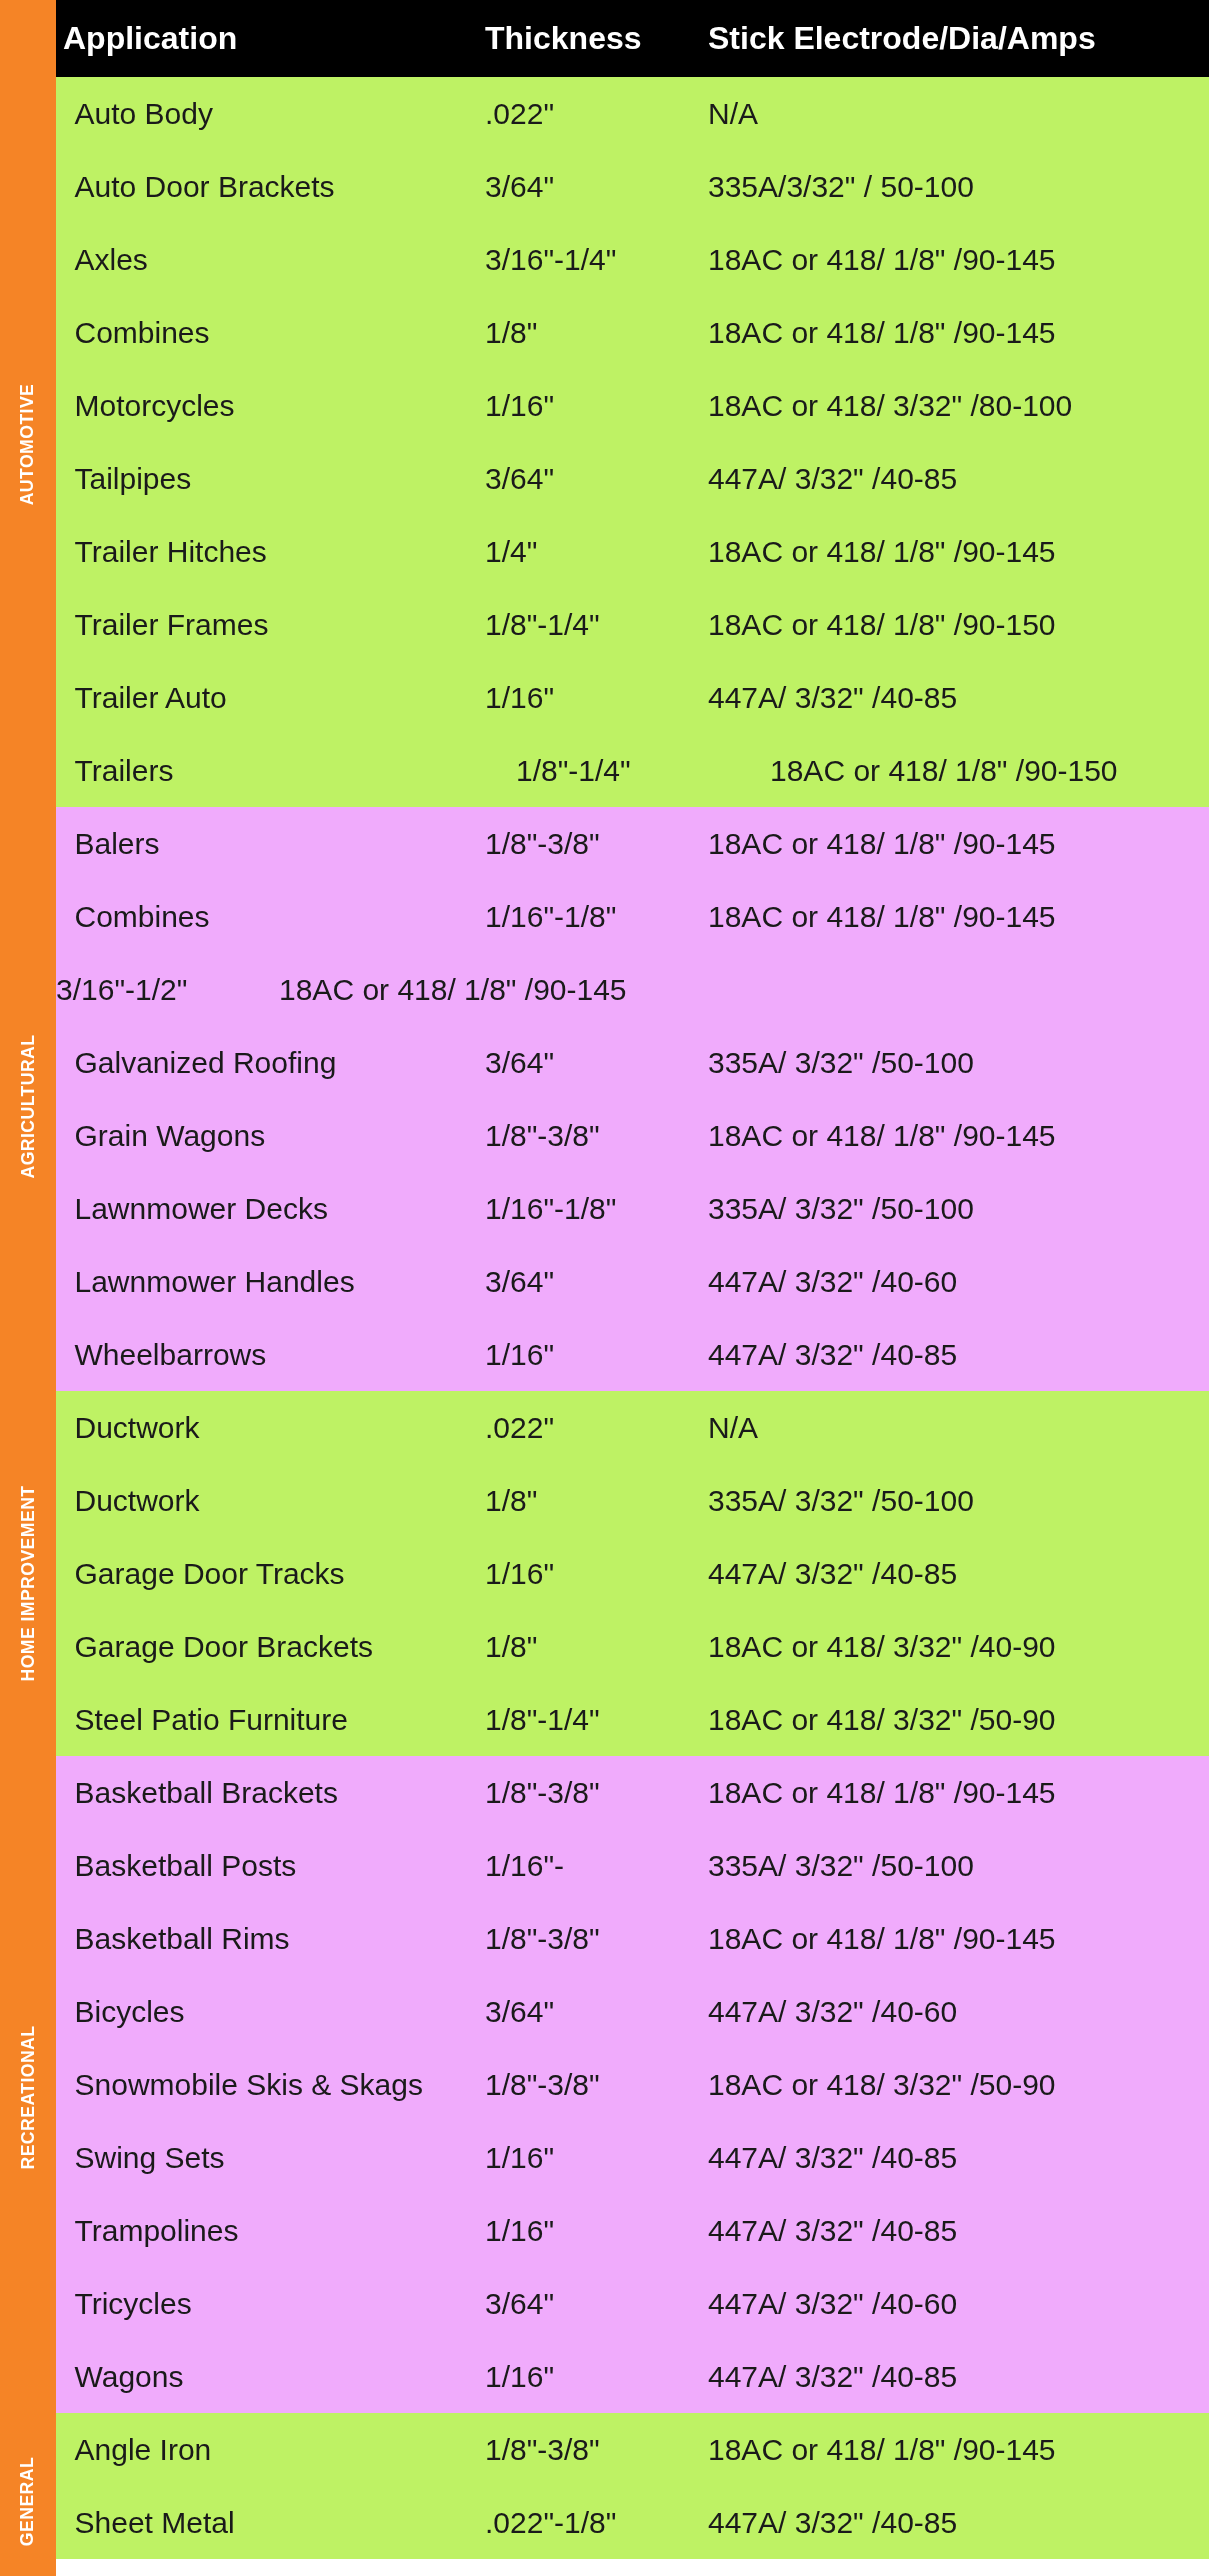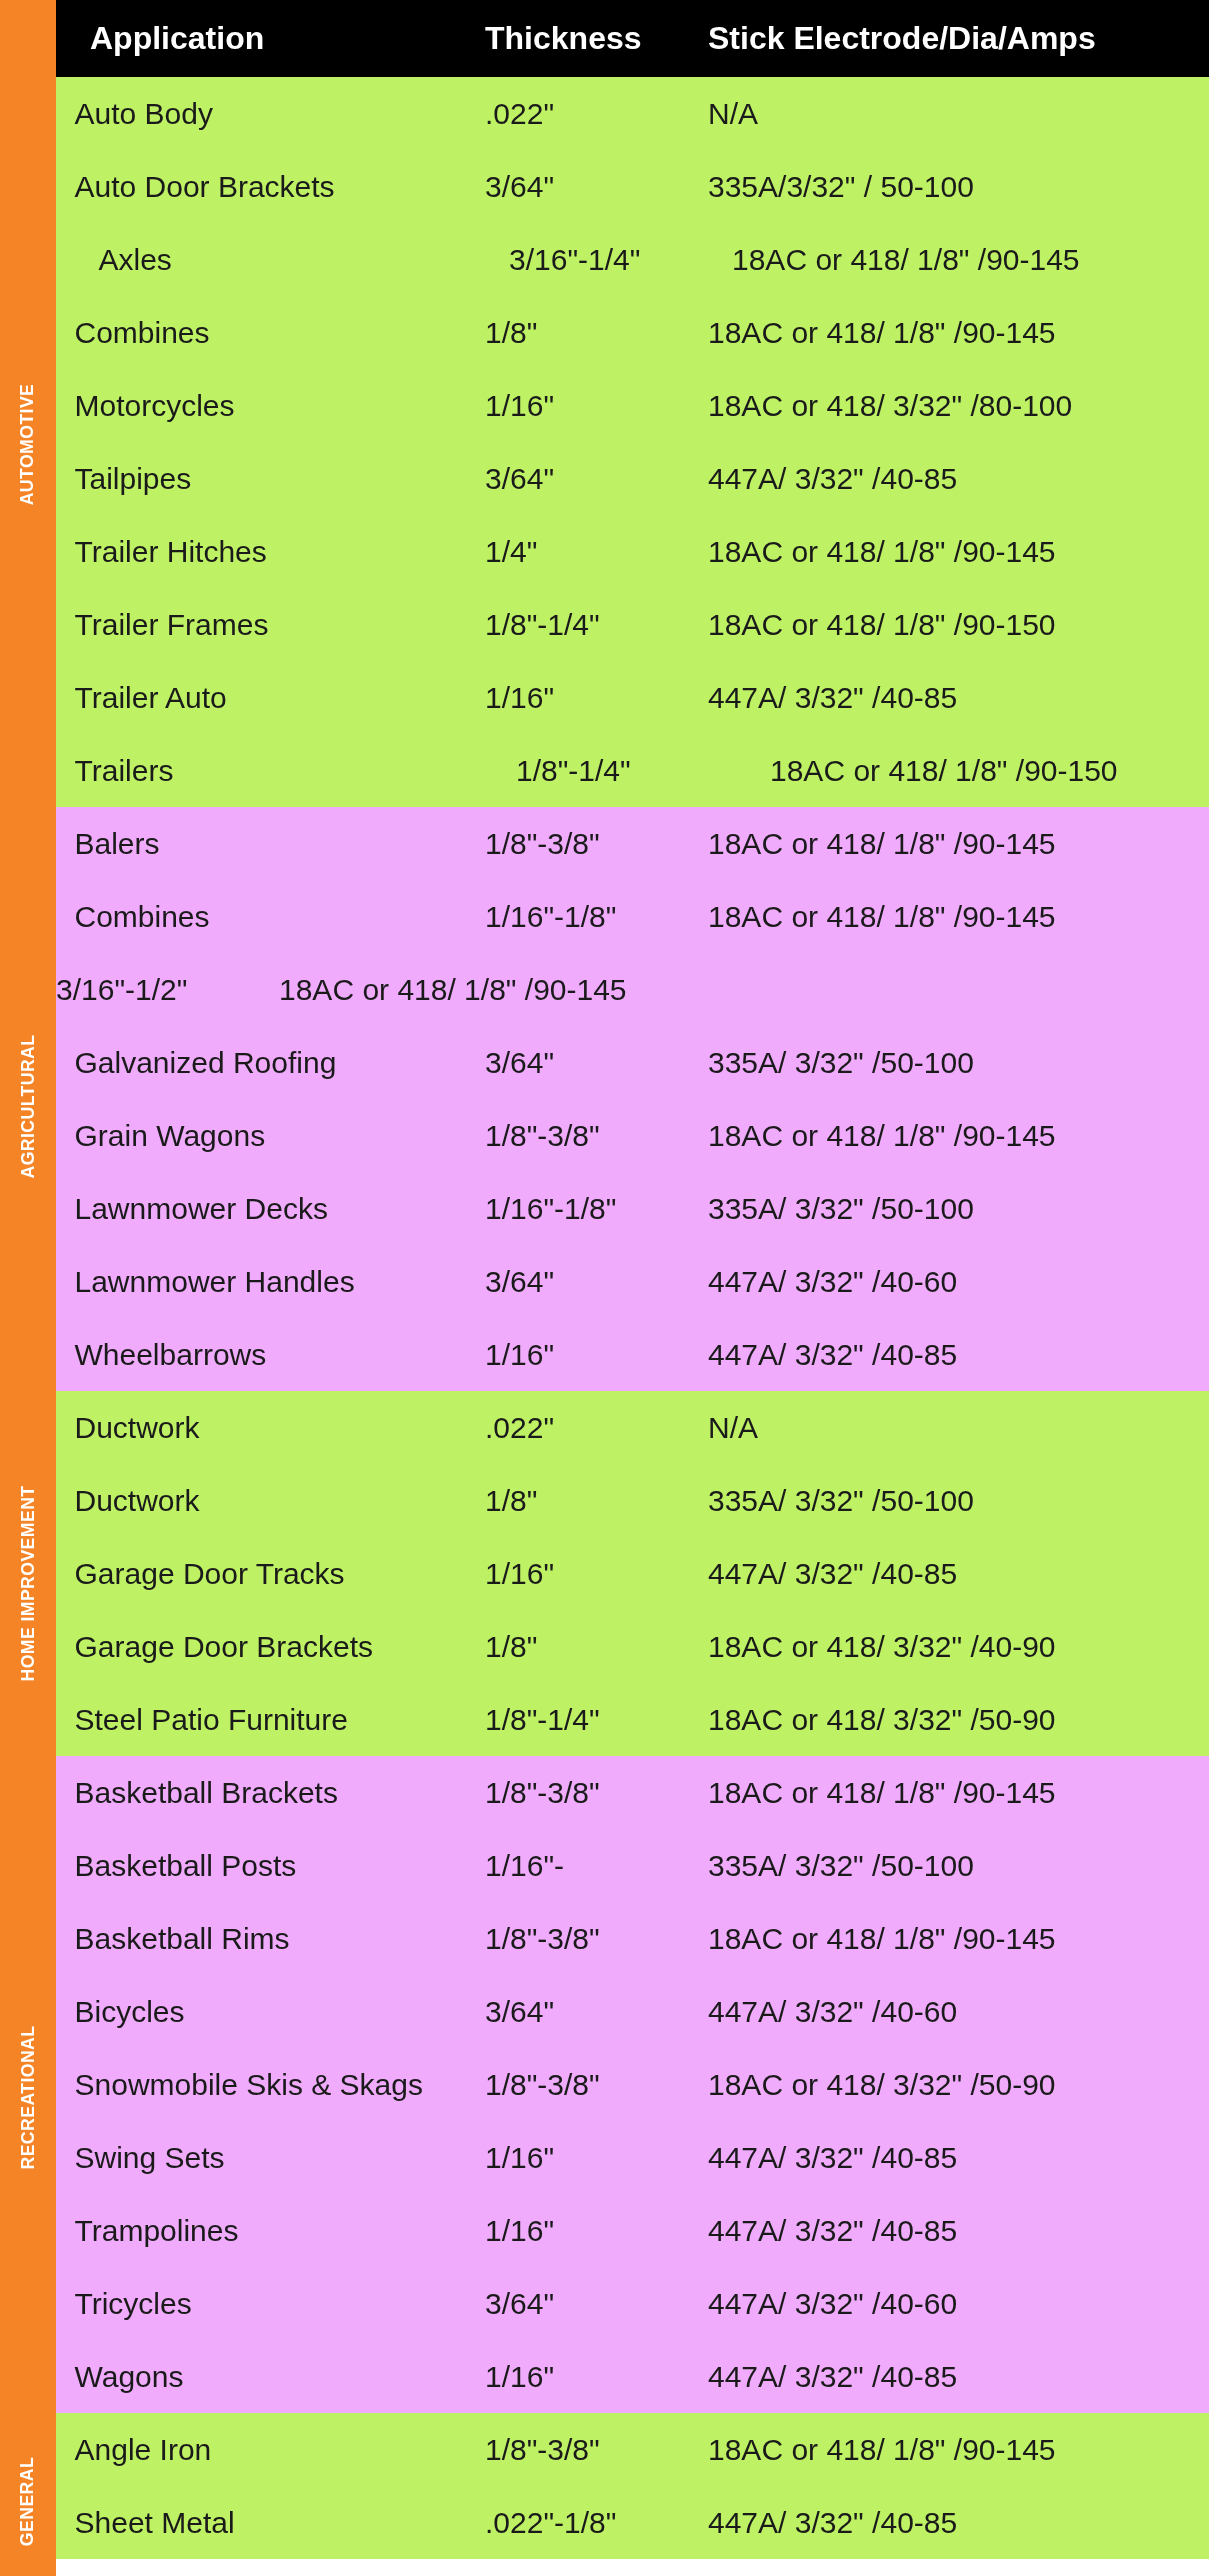--- a/index.html
+++ b/index.html
@@ -71,21 +71,21 @@
   }
 
   .th {
     color: #ffffff;
     font-weight: bold;
     font-size: 32px;
     font-family: "Liberation Sans", sans-serif;
     white-space: nowrap;
   }
 
-  .col-app   { flex: 0 0 429px; padding-left: 34px; }
+  .col-app   { flex: 0 0 429px; padding-left: 7px; }
   .col-thick { flex: 0 0 223px; }
   .col-elec  { flex: 1 1 auto; }
 
   .section-rows {
     display: flex;
     flex-direction: column;
   }
 
   .section-rows.shaded { background: #bef264; }
   .section-rows.plain  { background: #f0abfc; }
@@ -145,21 +145,21 @@
           <div class="row" style="height: 73px;">
             <div class="cell app">Auto Body</div>
             <div class="cell thick">.022"</div>
             <div class="cell elec">N/A</div>
           </div>
           <div class="row" style="height: 73px;">
             <div class="cell app">Auto Door Brackets</div>
             <div class="cell thick">3/64"</div>
             <div class="cell elec">335A/3/32" / 50-100</div>
           </div>
-          <div class="row" style="height: 73px; padding-left: 24px;">
+          <div class="row" style="height: 73px;">
             <div class="cell app">Axles</div>
             <div class="cell thick">3/16"-1/4"</div>
             <div class="cell elec">18AC or 418/ 1/8" /90-145</div>
           </div>
           <div class="row" style="height: 73px;">
             <div class="cell app">Combines</div>
             <div class="cell thick">1/8"</div>
             <div class="cell elec">18AC or 418/ 1/8" /90-145</div>
           </div>
           <div class="row" style="height: 73px;">

